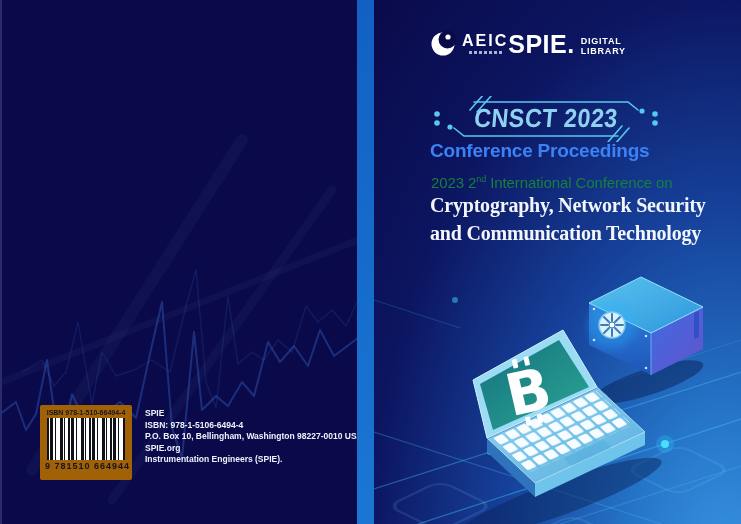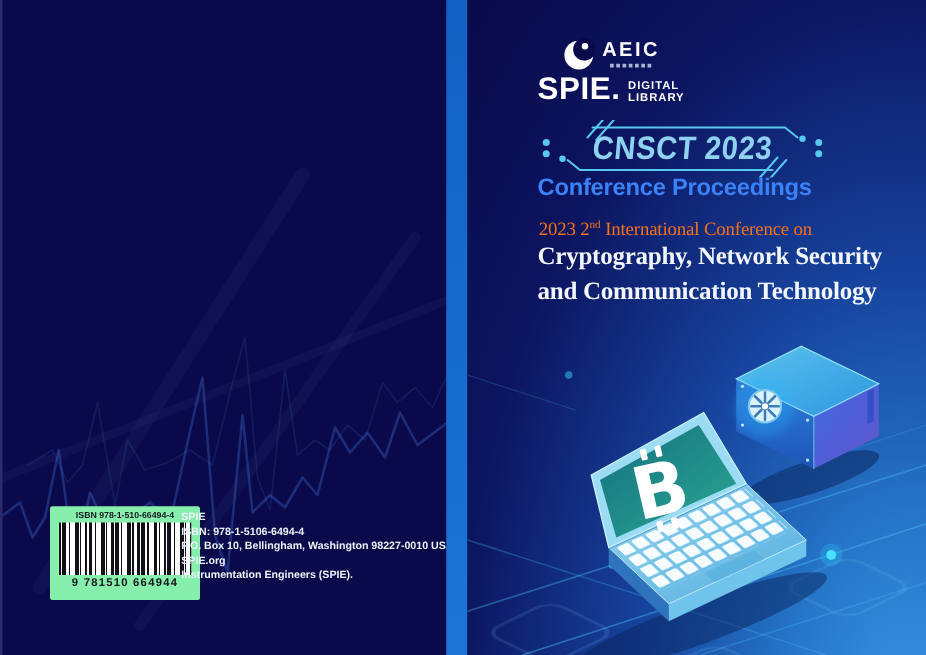--- a/index.html
+++ b/index.html
@@ -3,60 +3,60 @@
 <meta charset="utf-8">
 <style>
   html,body{margin:0;padding:0;background:#06063a;}
   .book{position:relative;width:741px;height:524px;overflow:hidden;
         font-family:"Liberation Sans",sans-serif;background:#0a0a4a;}
   
   .back{position:absolute;left:0;top:0;width:357px;height:524px;background:#0a0a4a;
         border-left:2px solid #2b2b6b;box-sizing:border-box;}
   .back svg{position:absolute;left:0;top:0;}
   
-  .barcode-box{position:absolute;left:38px;top:405px;width:120px;height:75px;
-               background:#86efac;border-radius:2px;box-sizing:border-box;padding:4px 5px 2px;}
+  .barcode-box{position:absolute;left:38px;top:405px;width:92px;height:75px;
+               background:#a16207;border-radius:2px;box-sizing:border-box;padding:4px 5px 2px;}
   .isbn-top{font-size:7px;font-weight:700;color:#15151f;text-align:center;letter-spacing:0;white-space:nowrap;}
   .bars{height:42px;margin:2px 2px 0;
         background:repeating-linear-gradient(90deg,
           #101018 0 2px,#ffffff 2px 3px,#101018 3px 6px,#ffffff 6px 8px,
           #101018 8px 9px,#ffffff 9px 13px,#101018 13px 16px,#ffffff 16px 17px,
           #101018 17px 18px,#ffffff 18px 21px);}
   .digits{font-size:9px;font-weight:700;color:#15151f;text-align:center;
           letter-spacing:1px;margin-top:1px;white-space:nowrap;}
   .publisher{position:absolute;left:143px;top:408px;color:#eef2fb;}
   .publisher p{margin:0;font-size:8.5px;font-weight:600;line-height:11.6px;white-space:nowrap;}
   
   .spine{position:absolute;left:357px;top:0;width:17px;height:524px;
          background:linear-gradient(180deg,#1261c2,#1b76d3);}
   
   .front{position:absolute;left:374px;top:0;width:367px;height:524px;
          background:radial-gradient(at 96% 110%, #3a95e4 0%, #2575c8 20%, #16419a 45%, #0c1560 72%, #0a0a4a 100%);}
   #art{position:absolute;left:374px;top:0;}
   
-  .logos{position:absolute;left:430px;top:30px;display:flex;align-items:center;flex-direction:column;}
+  .logos{position:absolute;left:430px;top:30px;display:flex;align-items:flex-start;}
   .aeic{display:flex;align-items:center;gap:5px;}
   .aeic-text{display:flex;flex-direction:column;align-items:center;}
   .aeic-label{color:#fff;font-size:16px;font-weight:800;letter-spacing:2px;line-height:16px;}
   .aeic-sub{display:flex;gap:2px;margin-top:2px;}
   .aeic-sub i{display:block;width:3px;height:3px;background:#c7cfe6;opacity:.85;}
   .spie{display:flex;align-items:center;}
   .spie-label{color:#fff;font-size:25px;font-weight:800;letter-spacing:.5px;}
   .spie-dl{display:flex;flex-direction:column;margin-left:6px;margin-top:3px;}
   .spie-dl span{color:#fff;font-size:9px;font-weight:700;letter-spacing:.8px;line-height:10.5px;}
   
   .cnsct{position:absolute;left:430px;top:96px;width:232px;height:46px;}
   .cnsct svg{position:absolute;left:0;top:0;}
   .cnsct-title{position:absolute;left:0;top:7px;width:232px;text-align:center;
                color:#8ed2f0;font-size:26px;font-weight:700;letter-spacing:.5px;
                transform:skewX(-5deg) scaleX(.9);}
   .subtitle{position:absolute;left:430px;top:140px;color:#3b82f6;
             font-size:19px;font-weight:800;letter-spacing:-.2px;white-space:nowrap;}
-  .conf1{position:absolute;left:431px;top:174px;color:#f97316;
-         font-family:Liberation Serif, serif;font-size:15px;letter-spacing:-.1px;white-space:nowrap;}
+  .conf1{position:absolute;left:431px;top:174px;color:#15803d;
+         font-family:Liberation Sans, sans-serif;font-size:15px;letter-spacing:-.1px;white-space:nowrap;}
   .conf1 sup{font-size:9px;}
   .conf2{position:absolute;left:430px;top:194px;color:#f3f6fd;
          font-family:"Liberation Serif",serif;font-size:20px;font-weight:700;letter-spacing:-.2px;white-space:nowrap;}
   .conf3{position:absolute;left:430px;top:222px;color:#f3f6fd;
          font-family:"Liberation Serif",serif;font-size:20px;font-weight:700;letter-spacing:-.2px;white-space:nowrap;}
   .date-badge{position:absolute;left:430px;top:249px;
               background:linear-gradient(90deg,#2b67b0,#3e8cc8);
               color:#fff;font-size:12px;font-weight:700;letter-spacing:-.1px;
               padding:5px 11px 5px 12px;white-space:nowrap;}
 </style>

